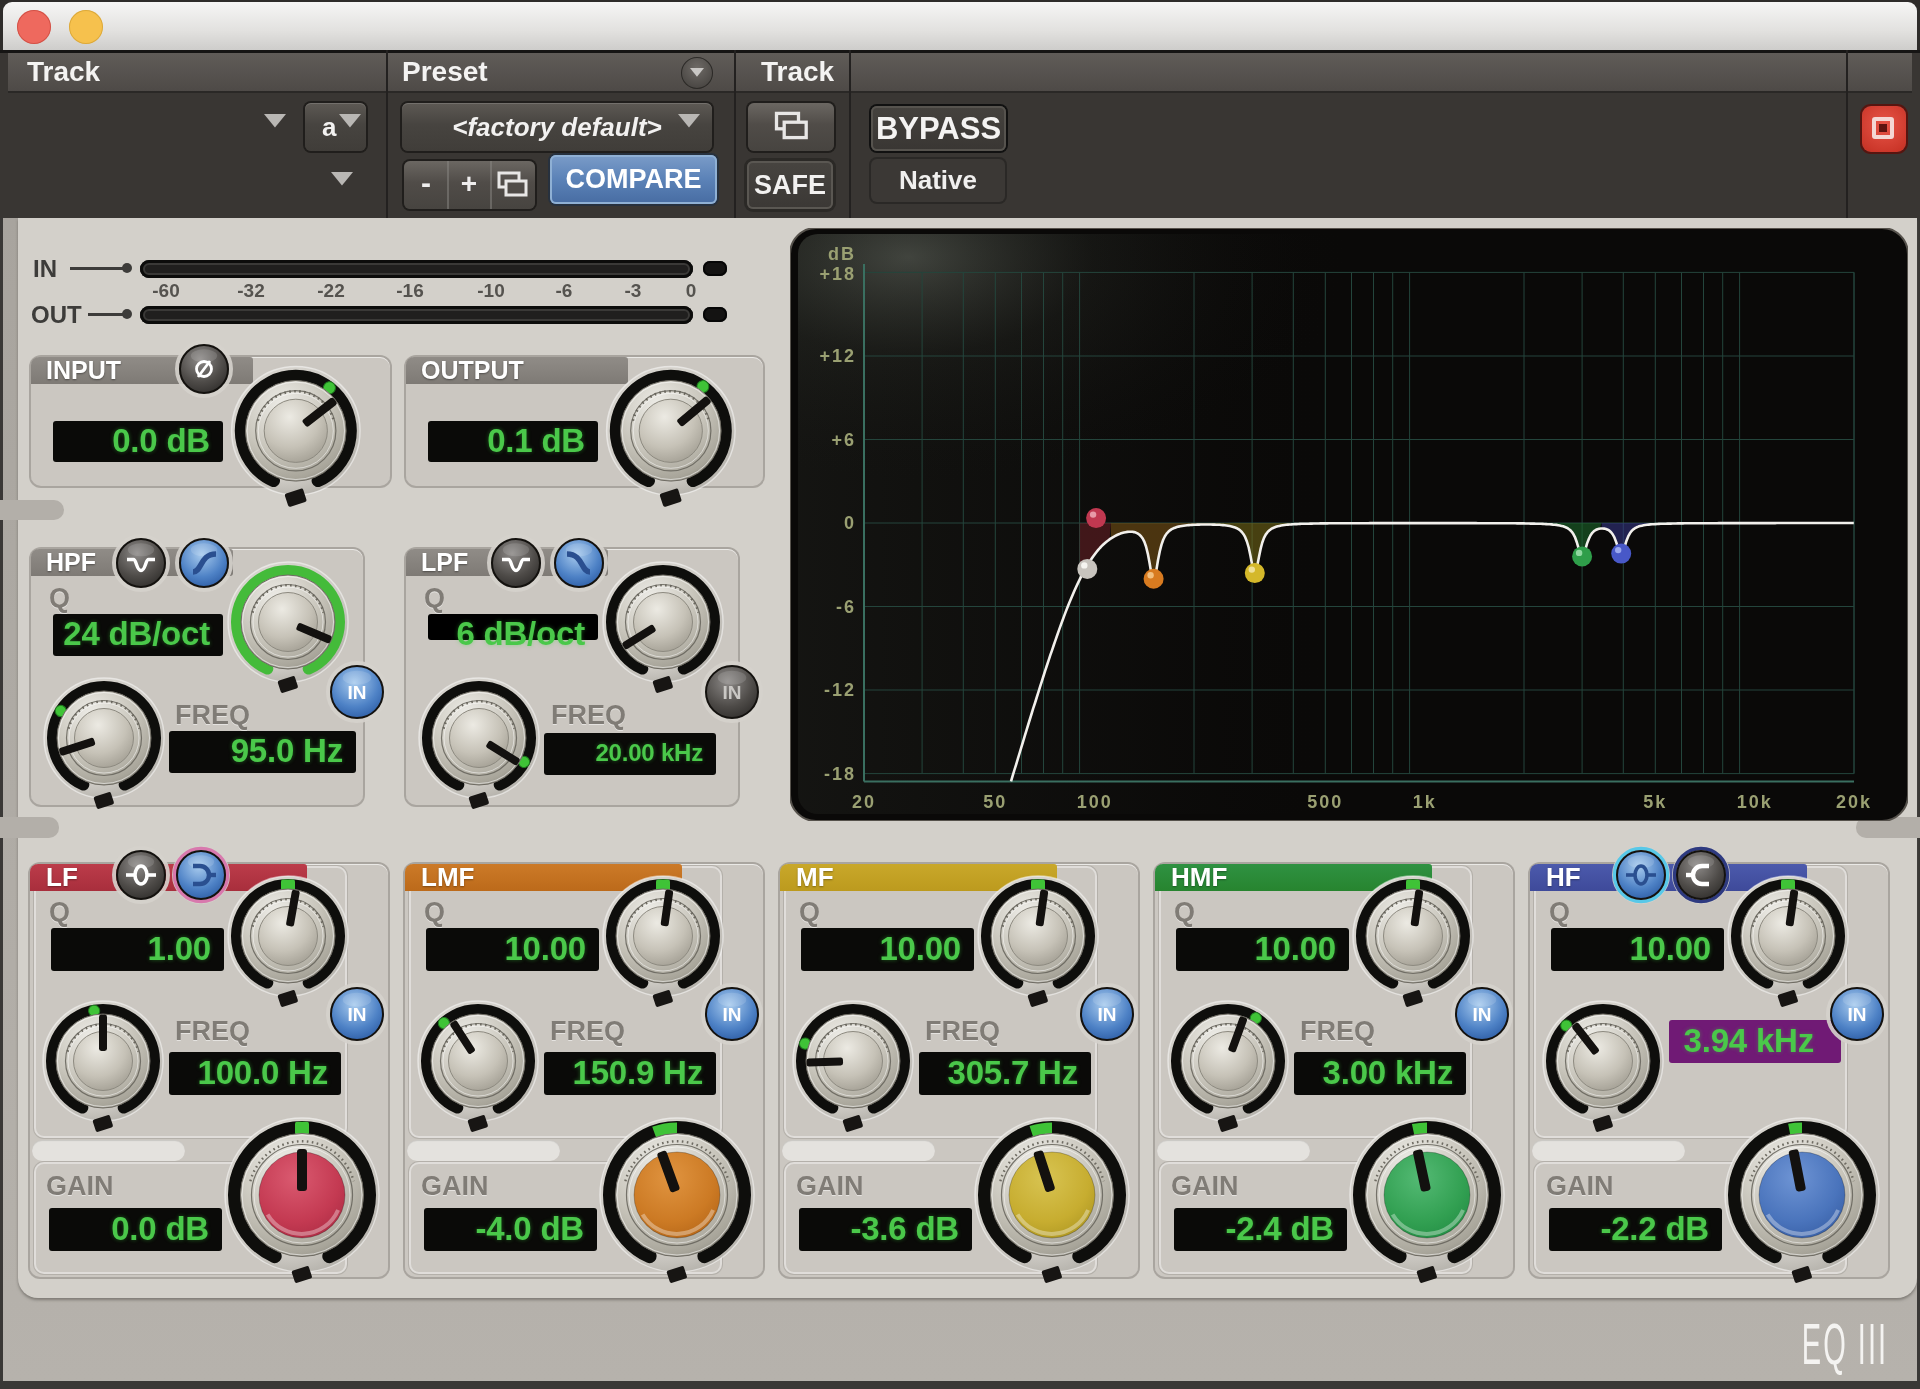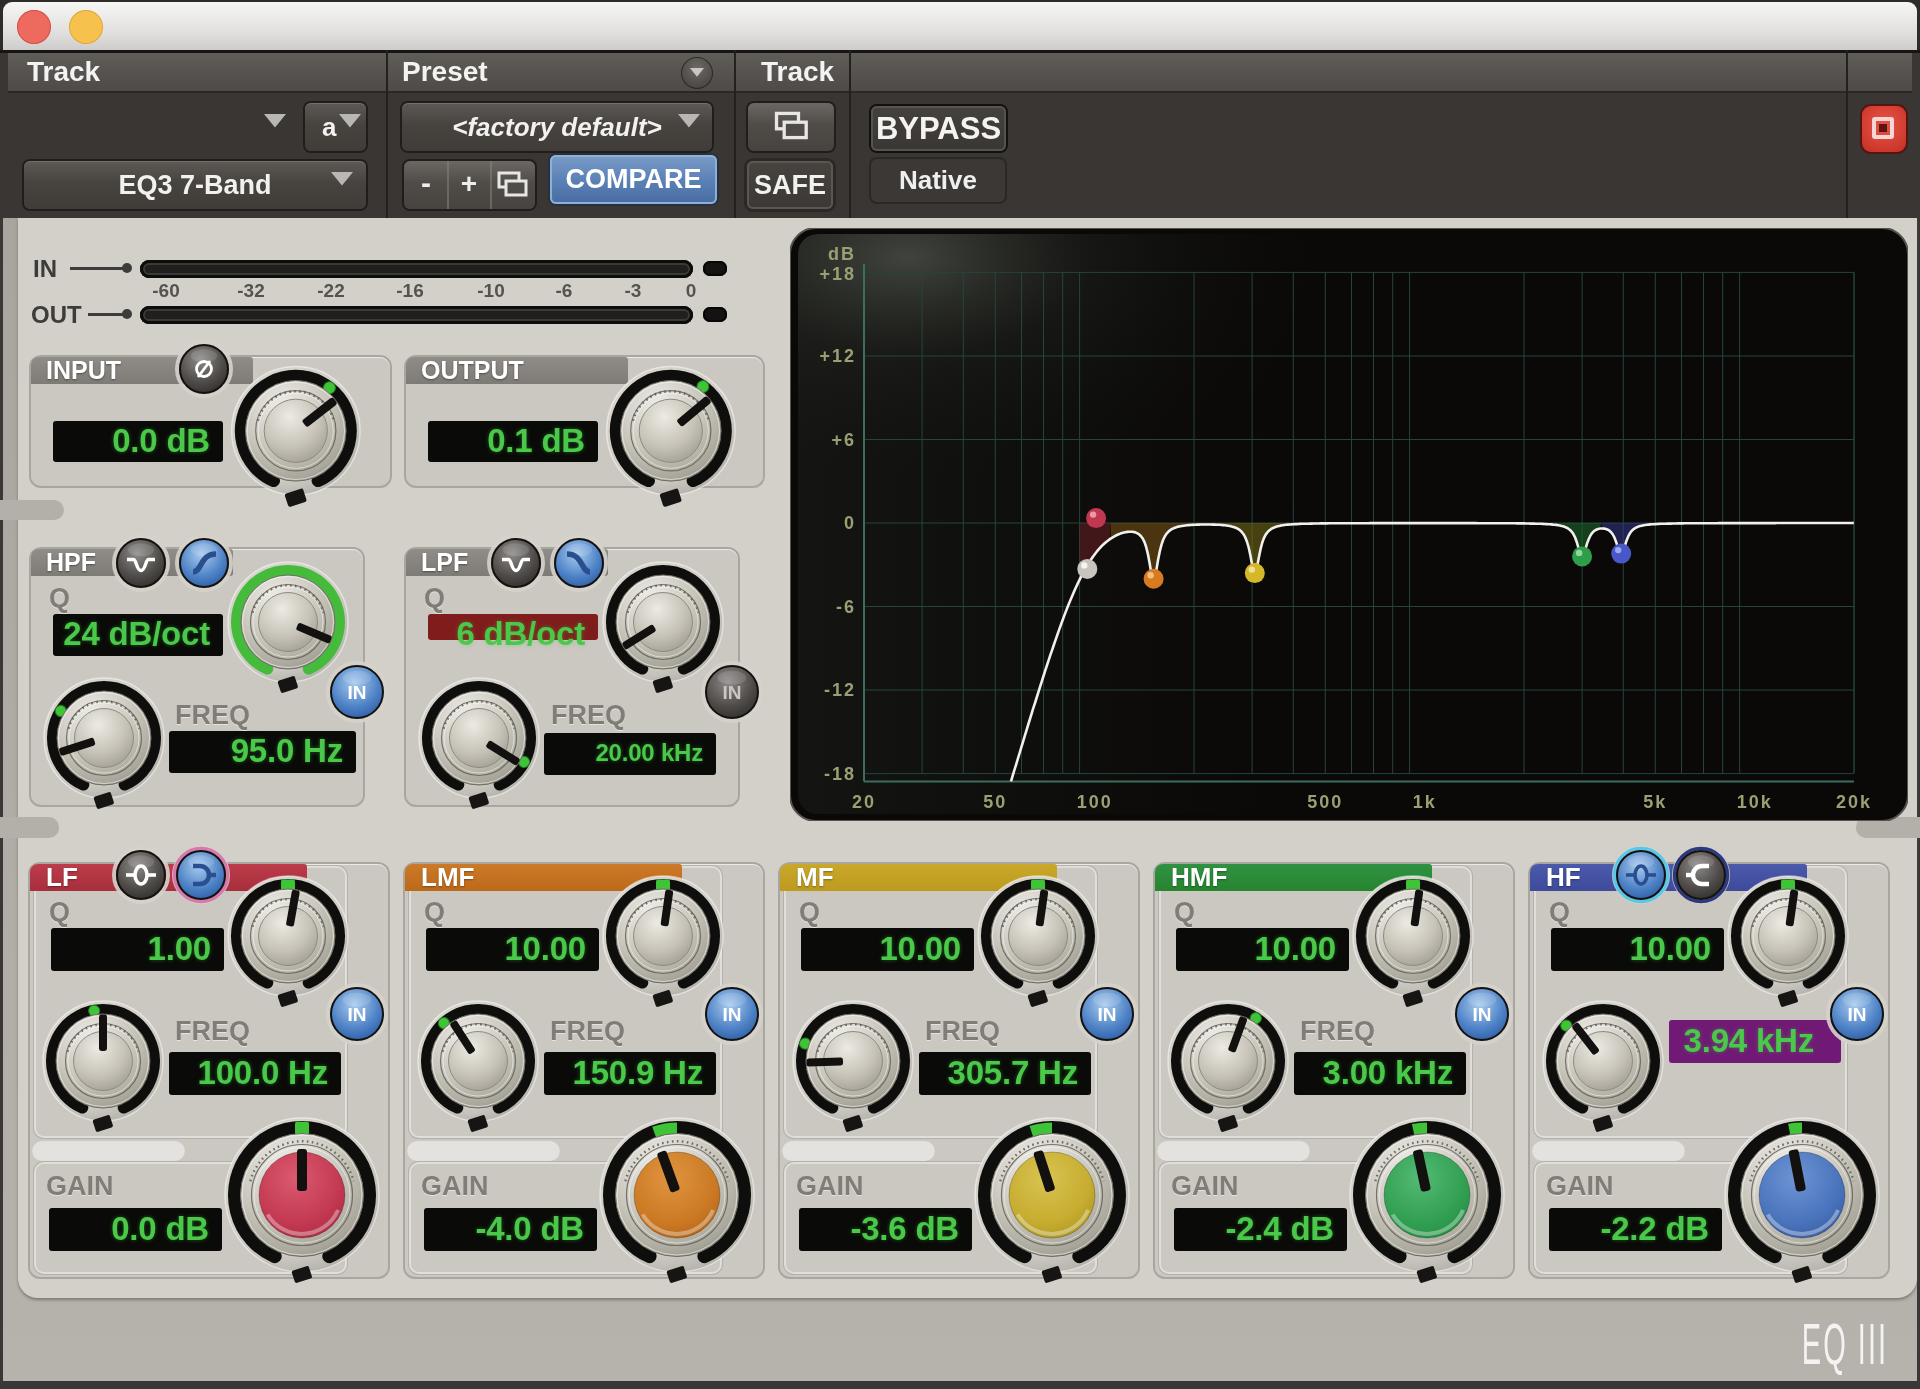--- a/index.html
+++ b/index.html
@@ -80,21 +80,20 @@
     <div style="position:absolute;left:734px;top:50px;width:2px;height:168px;background:#232120;z-index:11"></div>
     <div style="position:absolute;left:849px;top:50px;width:2px;height:168px;background:#232120;z-index:11"></div>
     <div style="position:absolute;left:1846px;top:50px;width:2px;height:168px;background:#232120;z-index:11"></div>
     <svg style="position:absolute;left:264px;top:114px;z-index:14" width="22" height="13.6" viewBox="0 0 22 13.6">
       <polygon points="0,0 22,0 11.0,13.6" fill="#b9b7b4"></polygon>
     </svg>
     <div style="position:absolute;left:305px;top:103px;width:61px;height:48px;background:linear-gradient(#5d5954,#474440 45%,#403d39);border-radius:6px;box-shadow:0 0 0 2px #201e1c, inset 0 1px 0 rgba(255,255,255,.14);z-index:12;color:#f2f1f0;font-weight:bold;font-size:26px;line-height:48px;text-align:left;padding-left:17px;box-sizing:border-box">a</div>
     <svg style="position:absolute;left:339px;top:114px;z-index:14" width="22" height="13.6" viewBox="0 0 22 13.6">
       <polygon points="0,0 22,0 11.0,13.6" fill="#b9b7b4"></polygon>
     </svg>
-    <div style="position:absolute;left:24px;top:161px;width:342px;height:48px;background:linear-gradient(#5d5954,#474440 45%,#403d39);border-radius:6px;box-shadow:0 0 0 2px #201e1c, inset 0 1px 0 rgba(255,255,255,.14);z-index:12;color:#f2f1f0;font-weight:bold;font-size:27px;line-height:48px;text-align:center;padding-left:0px;box-sizing:border-box">EQ3 7-Band</div>
     <svg style="position:absolute;left:331px;top:172px;z-index:14" width="22" height="13.6" viewBox="0 0 22 13.6">
       <polygon points="0,0 22,0 11.0,13.6" fill="#b9b7b4"></polygon>
     </svg>
     <div style="position:absolute;left:402px;top:103px;width:310px;height:48px;background:linear-gradient(#5d5954,#474440 45%,#403d39);border-radius:6px;box-shadow:0 0 0 2px #201e1c, inset 0 1px 0 rgba(255,255,255,.14);z-index:12;color:#f2f1f0;font-weight:bold;font-size:26px;line-height:48px;font-style:italic;text-align:center;padding-left:0px;box-sizing:border-box">&lt;factory default&gt;</div>
     <svg style="position:absolute;left:678px;top:114px;z-index:14" width="22" height="13.6" viewBox="0 0 22 13.6">
       <polygon points="0,0 22,0 11.0,13.6" fill="#b9b7b4"></polygon>
     </svg>
     <div style="position:absolute;left:404px;top:161px;width:131px;height:48px;background:linear-gradient(#6b6762,#504c48 45%,#474440);border-radius:6px;box-shadow:0 0 0 2px #201e1c;z-index:12"></div>
     <div style="position:absolute;left:447px;top:161px;width:2px;height:48px;background:#8a8783;opacity:.5;z-index:13"></div>
     <div style="position:absolute;left:490px;top:161px;width:2px;height:48px;background:#8a8783;opacity:.5;z-index:13"></div>
@@ -256,21 +255,21 @@
       <ellipse cx="0" cy="-13.2" rx="13.2" ry="6.5" fill="rgba(255,255,255,.13)"></ellipse>
       <path d="M -14 -3.5 H -7.5 C -4.5 -3.5 -4.5 7.5 0 7.5 C 4.5 7.5 4.5 -3.5 7.5 -3.5 H 14" fill="none" stroke="#fff" stroke-width="3.4"></path>
     </svg>
     <svg style="position:absolute;left:549px;top:533px;z-index:7" width="60" height="60" viewBox="-30 -30 60 60">
       <circle cx="0" cy="0" r="27" fill="none" stroke="rgba(213,210,204,.9)" stroke-width="4"></circle>
       <circle cx="0" cy="0" r="24" fill="url(#gBlueB)" stroke="#14120f" stroke-width="2"></circle>
       <ellipse cx="0" cy="-13.2" rx="13.2" ry="6.5" fill="rgba(255,255,255,.13)"></ellipse>
       <path d="M -12 -9 C 4 -9 2 9 11 9" fill="none" stroke="#2a4f90" stroke-width="5.5"></path>
     </svg>
     <div style="position:absolute;left:424px;top:583px;font-weight:bold;font-size:27px;color:#807c76;z-index:4;text-shadow:0 1px 0 rgba(255,255,255,.5)">Q</div>
-    <div style="position:absolute;left:428px;top:614px;width:170px;height:26px;background:#7f1d1d;border-radius:3px;color:#4ac84a;font-weight:bold;font-size:33px;line-height:40px;text-align:right;padding-right:13px;box-sizing:border-box;z-index:4;text-shadow:0 0 4px rgba(60,210,60,.4);letter-spacing:-0.2px">6 dB/oct</div>
+    <div style="position:absolute;left:428px;top:614px;width:170px;height:26px;background:#000000;border-radius:3px;color:#4ac84a;font-weight:bold;font-size:33px;line-height:40px;text-align:right;padding-right:13px;box-sizing:border-box;z-index:4;text-shadow:0 0 4px rgba(60,210,60,.4);letter-spacing:-0.2px">6 dB/oct</div>
     <svg style="position:absolute;left:595px;top:554px;z-index:5" width="136" height="150" viewBox="-68 -68 136 150">
       <circle cx="0" cy="0" r="60" fill="url(#gBez)"></circle>
       <circle cx="0" cy="0" r="60" fill="none" stroke="rgba(255,255,255,.5)" stroke-width="1.5"></circle>
       <g transform="translate(0,63) rotate(-18)">
         <rect x="-9" y="-7" width="18" height="13" rx="2" fill="#171513"></rect>
       </g>
       <path d="M -20.7 46.6 A 51 51 0 1 1 20.7 46.6" fill="none" stroke="#0e0e0c" stroke-width="12" stroke-linecap="round"></path>
       <circle cx="0" cy="0" r="47" fill="url(#gSilver)" stroke="#6e6b63" stroke-width="1"></circle>
       <circle cx="0" cy="0" r="45.5" fill="none" stroke="rgba(255,255,255,.55)" stroke-width="1"></circle>
       <path d="M -35.4 -9.4 A 36.6 36.6 0 0 1 35.4 -9.4" fill="none" stroke="#6e6b62" stroke-width="2.4" stroke-dasharray="1.6 3.4"></path>

